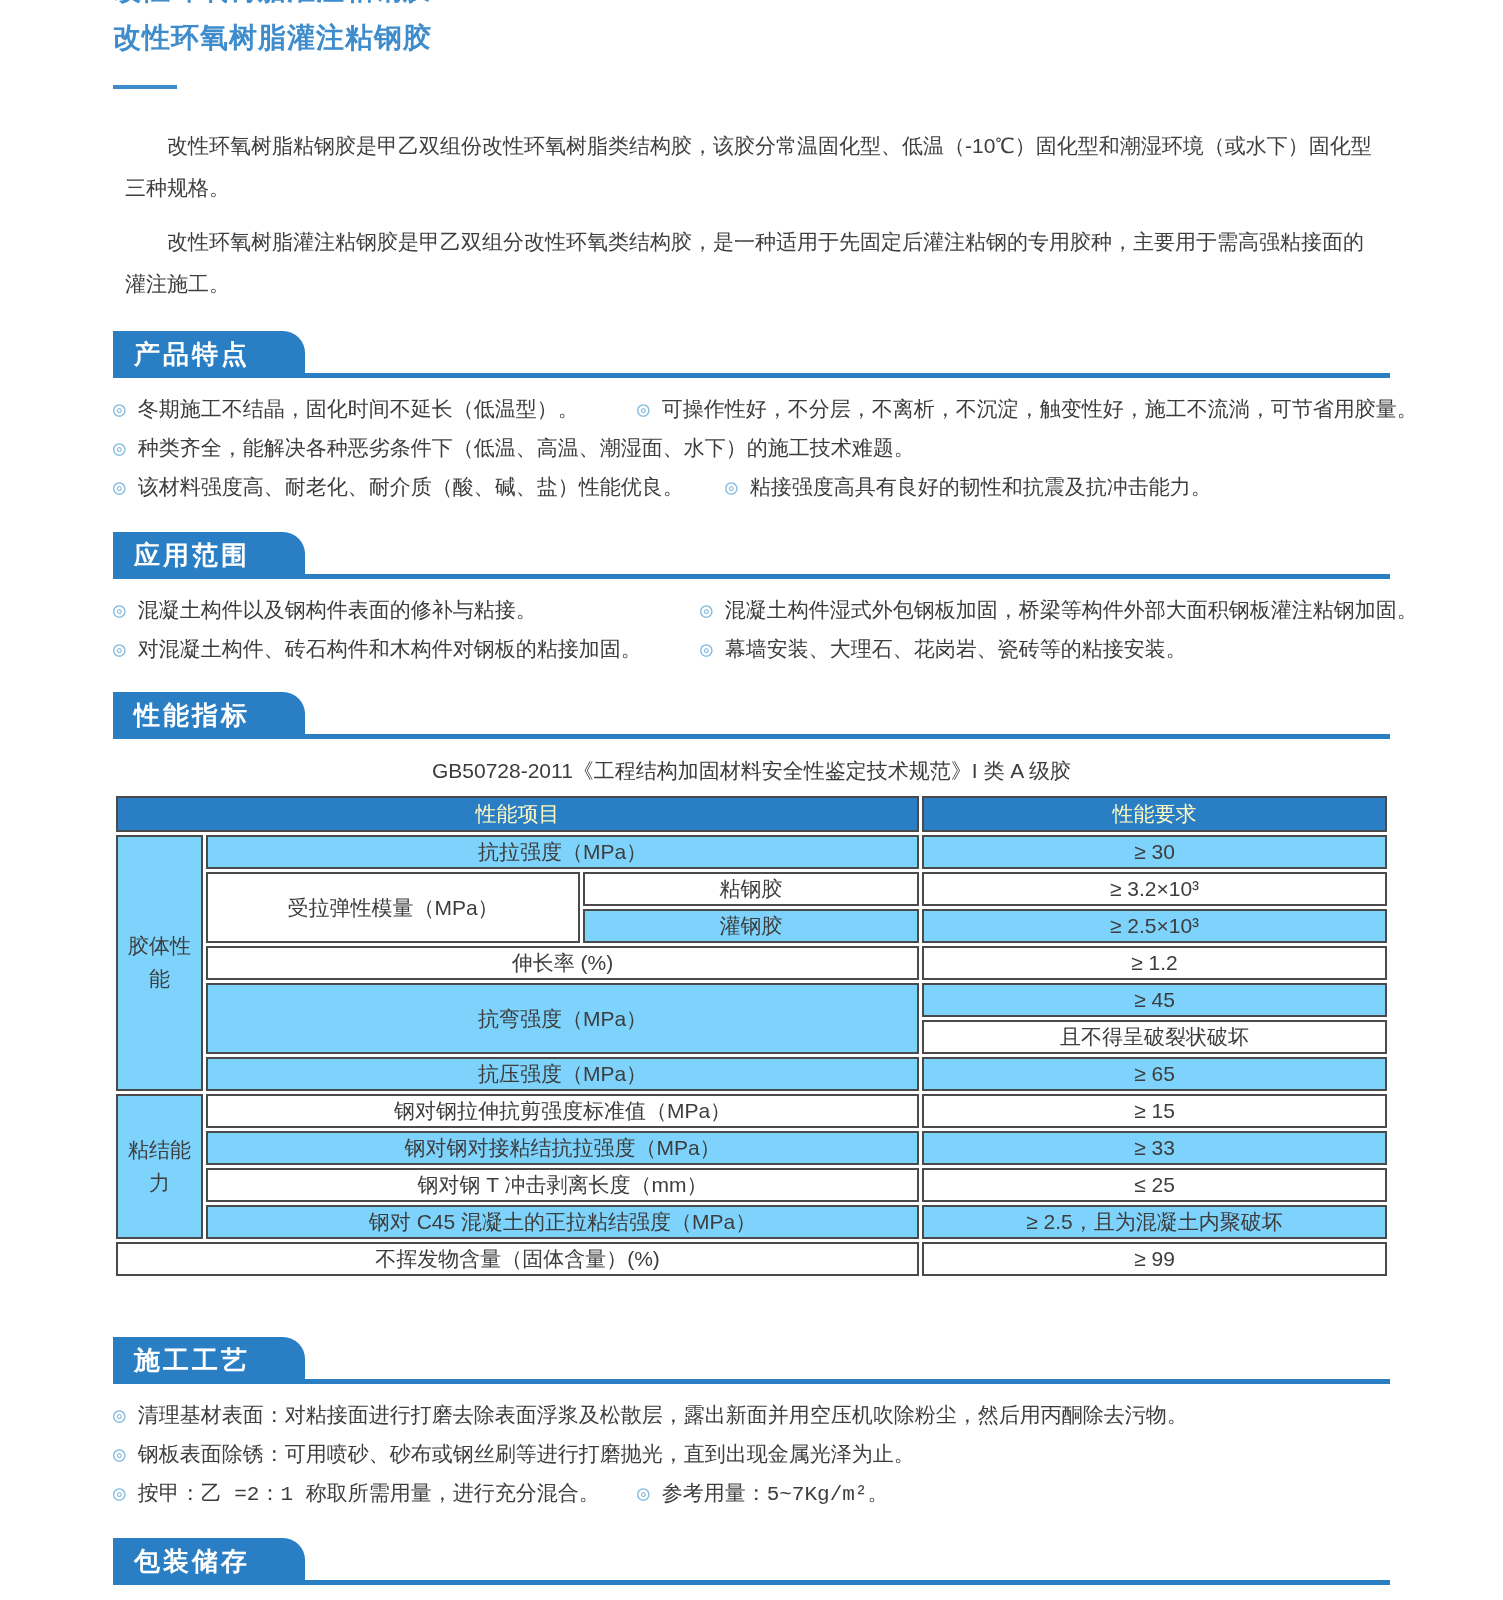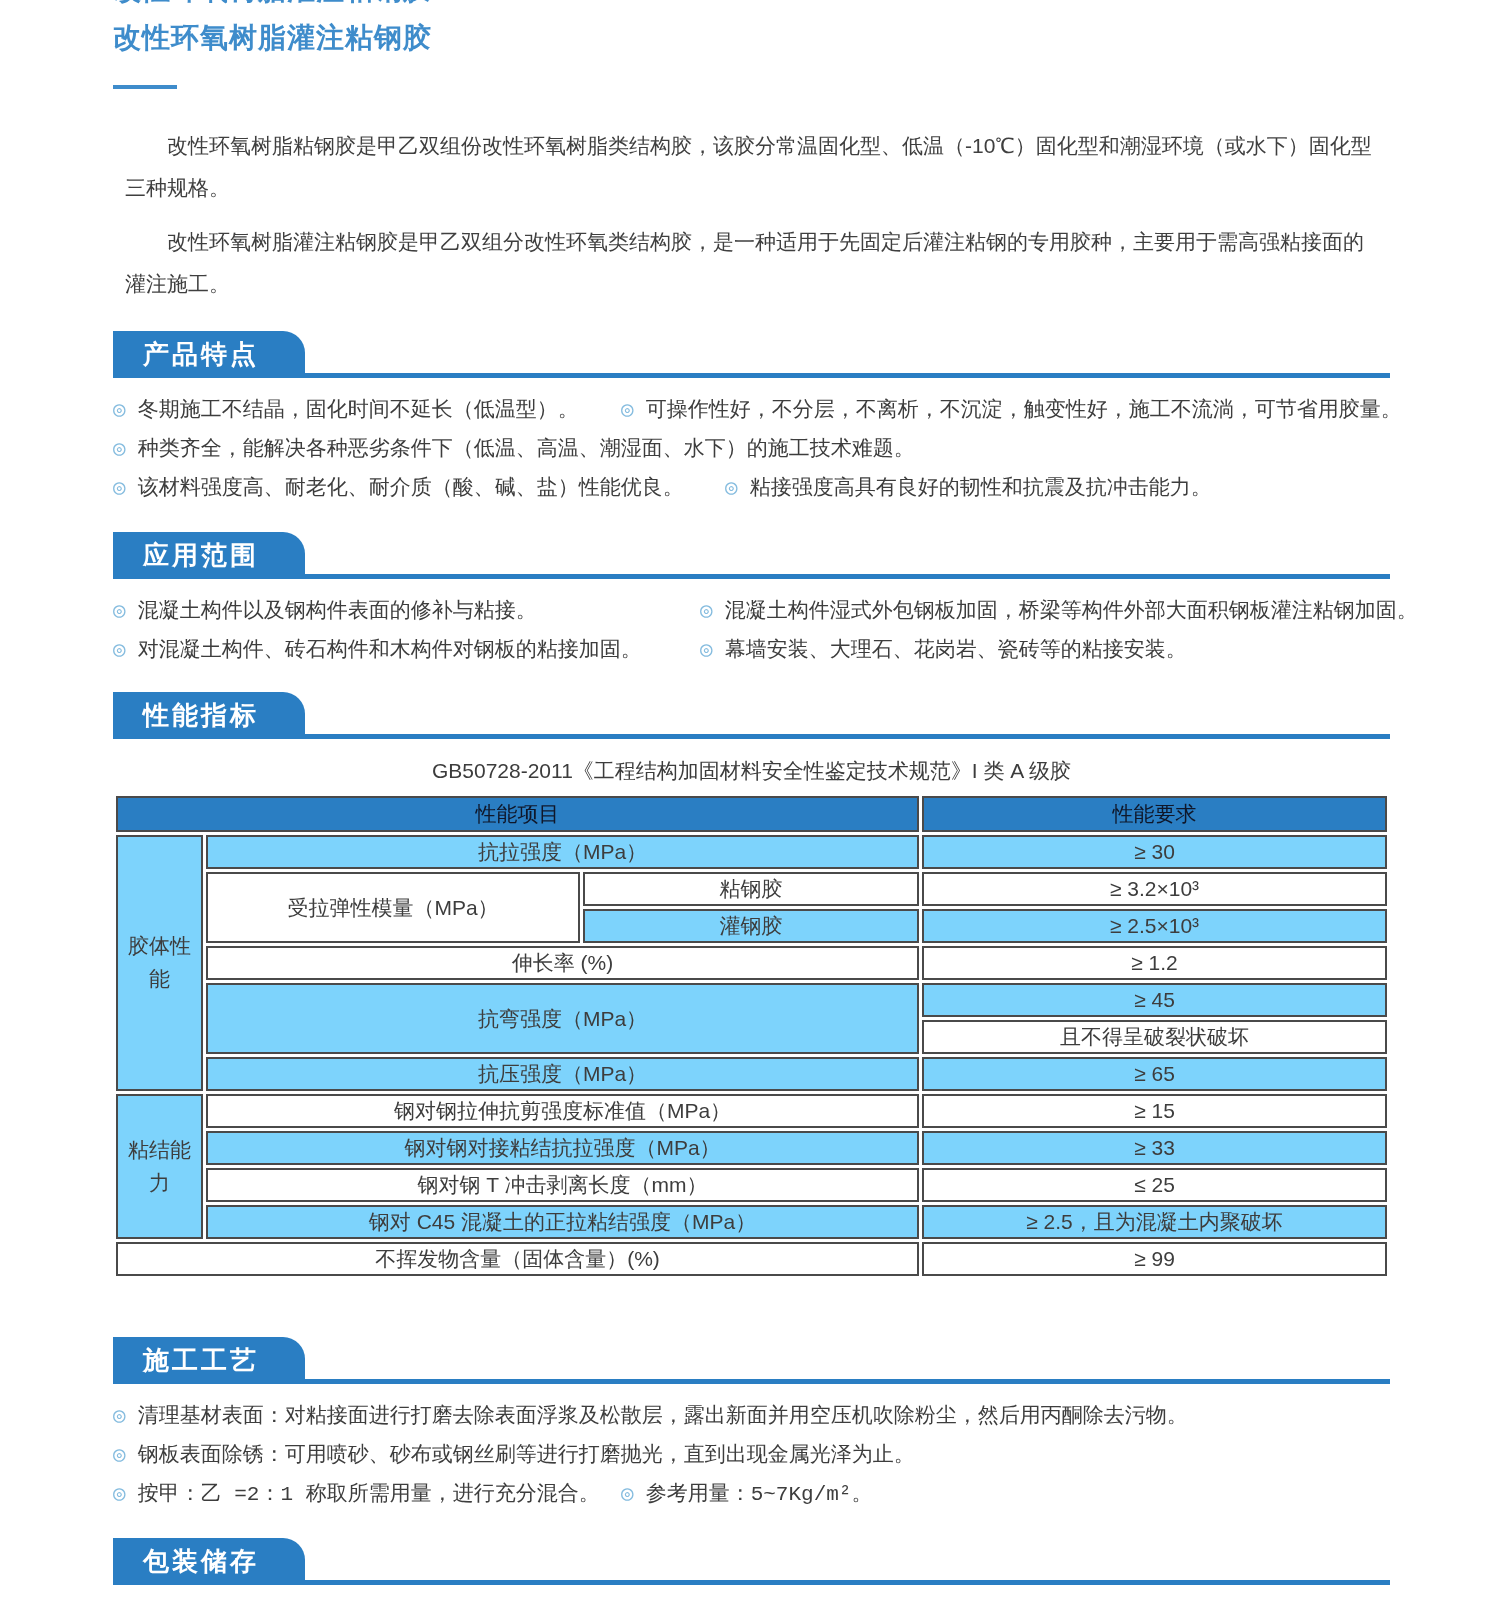--- a/index.html
+++ b/index.html
@@ -18,43 +18,43 @@
     font-weight:bold; letter-spacing:1px; }
   .title-rule { width:64px; height:4px; background:#3e8ccb; margin-top:28px; }
 
   .intro { margin-top:36px; font-size:21px; line-height:42px; color:#3f3f3f; }
   .intro p { margin:12px; text-indent:2em; }
 
   .sec-head { position:relative; height:42px; border-bottom:5px solid #2a7ec3; }
   .sec-badge { position:absolute; left:0; bottom:-5px; min-width:192px; height:47px;
     box-sizing:border-box; background:#2a7ec3; border-radius:0 22px 0 0; color:#ffffff;
     font-size:26px; font-weight:bold; letter-spacing:3px; display:flex; align-items:center;
-    padding-left:30px; }
+    padding-left:21px; }
 
   .sec-features    { margin-top:26px; }
   .sec-applications{ margin-top:24px; }
   .sec-performance { margin-top:22px; }
   .sec-process     { margin-top:58px; }
   .sec-packaging   { margin-top:24px; }
 
   .rows { padding-top:13px;font-family:Liberation Mono, monospace; }
   .brow { position:relative; font-size:21px; line-height:39px; white-space:nowrap; }
   .bullet { color:#85bcdf; margin-right:12px; }
   .ritem { position:absolute; top:0; }
-  .off-517 { left:508px; }
+  .off-517 { left:524px; }
   .off-587 { left:587px; }
   .off-612 { left:612px; }
 
   .subtitle { text-align:center; font-size:21px; margin-top:18px; color:#3c3c3c; }
 
   table.perf { width:100%; border-collapse:separate; border-spacing:3px;
     margin-top:8px; table-layout:fixed; }
   .perf th, .perf td { border:2px solid #4a4a4a; text-align:center; font-size:21px;
     padding:1px 4px; height:28px; overflow:hidden; }
-  .perf th { background:#2a7ec3; color:#0f172a; font-weight:normal; height:30px; }
+  .perf th { background:#2a7ec3; color:#fef9c3; font-weight:normal; height:30px; }
   .perf td.gray  { background:#7dd3fc; }
   .perf td.white { background:#ffffff; }
   .perf td.group { line-height:1.55; }
 </style>
 </head>
 <body>
 
 <div class="content">
 
   <div class="top-clip">

